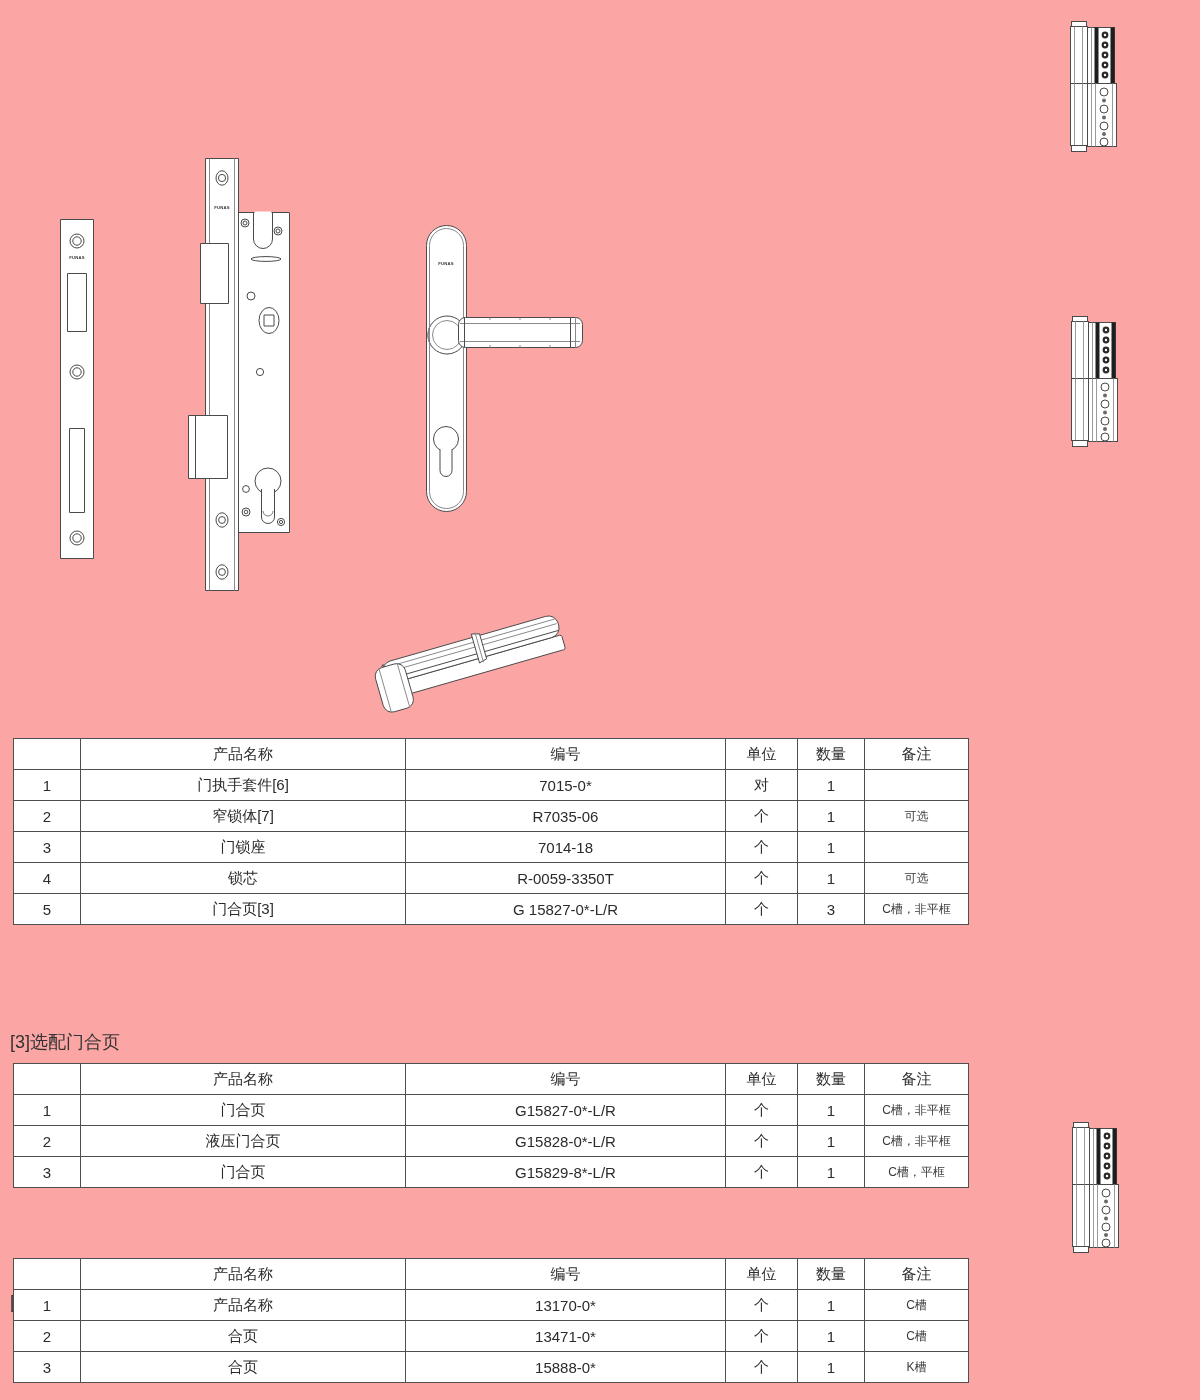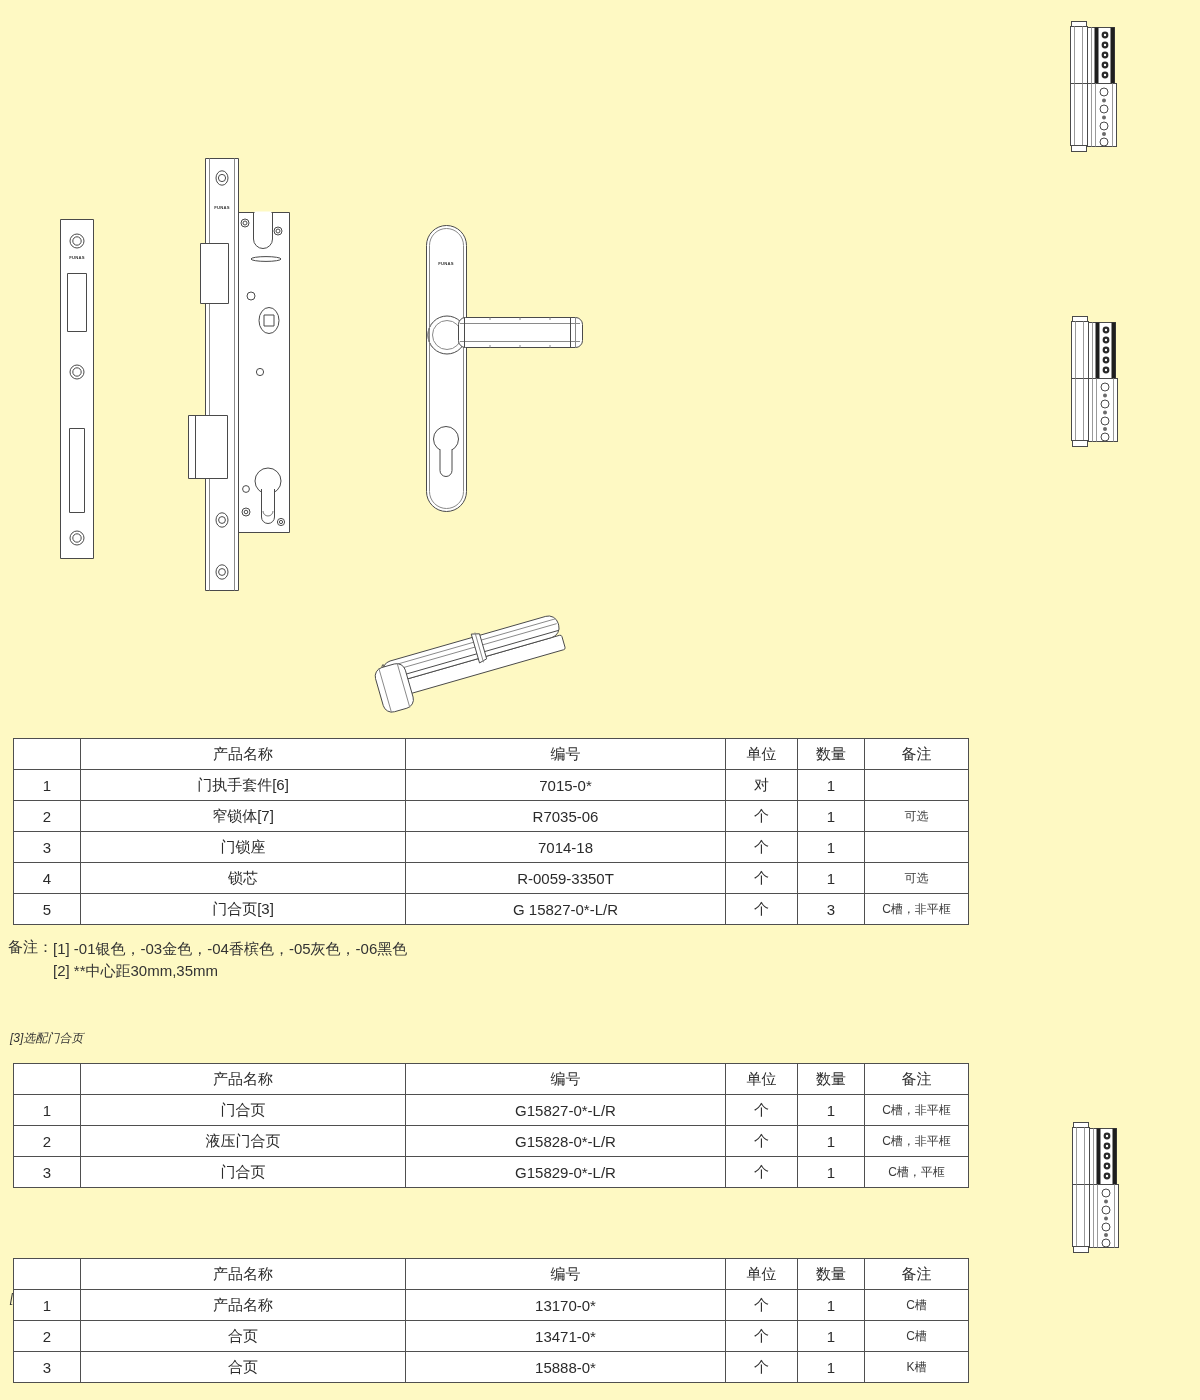--- a/index.html
+++ b/index.html
@@ -1,36 +1,36 @@
 <!DOCTYPE html>
 <html><head>
 <meta charset="utf-8">
 <style>
   html,body{margin:0;padding:0;background:#fff;}
   body{font-family:"Liberation Sans",sans-serif;color:#2b2b2b;}
-  .page{position:relative;width:1200px;height:1400px;background:#fef9c3;overflow:hidden;}
+  .page{position:relative;width:1200px;height:1400px;background:#fca5a5;overflow:hidden;}
   .fig{position:absolute;}
   .fig *{vector-effect:non-scaling-stroke;}
 
   table.parts{position:absolute;border-collapse:collapse;table-layout:fixed;width:955px;background:#fff;}
   table.parts th,table.parts td{border:1px solid #4f4f4f;text-align:center;vertical-align:middle;
     height:30px;padding:0 2px;font-size:15px;font-weight:400;color:#2b2b2b;overflow:hidden;white-space:nowrap;}
   table.parts th{font-weight:500;}
   table.parts col.c0{width:67px}
   table.parts col.c1{width:325px}
   table.parts col.c2{width:320px}
   table.parts col.c3{width:72px}
   table.parts col.c4{width:67px}
   table.parts col.c5{width:104px}
   table.parts td.c5{font-size:12px;color:#3a3a3a;}
 
   .notes{position:absolute;left:8px;top:938px;font-size:15px;color:#333;display:flex;align-items:flex-start;}
   .notes .lbl{white-space:nowrap;}
   .notes .lines div{line-height:22px;}
-  .section-label{position:absolute;font-size:12px;color:#333;font-style:italic;}
+  .section-label{position:absolute;font-size:18px;color:#333;}
 
   svg text.brand{font-size:4.2px;font-weight:bold;fill:#333;letter-spacing:.2px;text-anchor:middle;}
 </style>
 </head>
 <body>
 
 <div class="page">
 
   <svg width="0" height="0" style="position:absolute" aria-hidden="true">
     <defs>
@@ -254,27 +254,20 @@
           <td class="c0">5</td>
           <td class="c1">门合页[3]</td>
           <td class="c2">G 15827-0*-L/R</td>
           <td class="c3">个</td>
           <td class="c4">3</td>
           <td class="c5">C槽，非平框</td>
         </tr>
       </tbody>
     </table>
 
-  <div class="notes">
-    <span class="lbl">备注：</span>
-    <div class="lines">
-      <div>[1] -01银色，-03金色，-04香槟色，-05灰色，-06黑色</div>
-      <div>[2] **中心距30mm,35mm</div>
-    </div>
-  </div>
 
   <div class="section-label" style="left:10px;top:1030px">[3]选配门合页</div>
   <table class="parts" style="left:13px;top:1063px">
       <colgroup>
         <col class="c0">
         <col class="c1">
         <col class="c2">
         <col class="c3">
         <col class="c4">
         <col class="c5">
@@ -302,21 +295,21 @@
           <td class="c0">2</td>
           <td class="c1">液压门合页</td>
           <td class="c2">G15828-0*-L/R</td>
           <td class="c3">个</td>
           <td class="c4">1</td>
           <td class="c5">C槽，非平框</td>
         </tr>
         <tr>
           <td class="c0">3</td>
           <td class="c1">门合页</td>
-          <td class="c2">G15829-0*-L/R</td>
+          <td class="c2">G15829-8*-L/R</td>
           <td class="c3">个</td>
           <td class="c4">1</td>
           <td class="c5">C槽，平框</td>
         </tr>
       </tbody>
     </table>
 
   <div class="section-label" style="left:10px;top:1290px">[4]窗合页</div>
   <table class="parts" style="left:13px;top:1258px">
       <colgroup>

